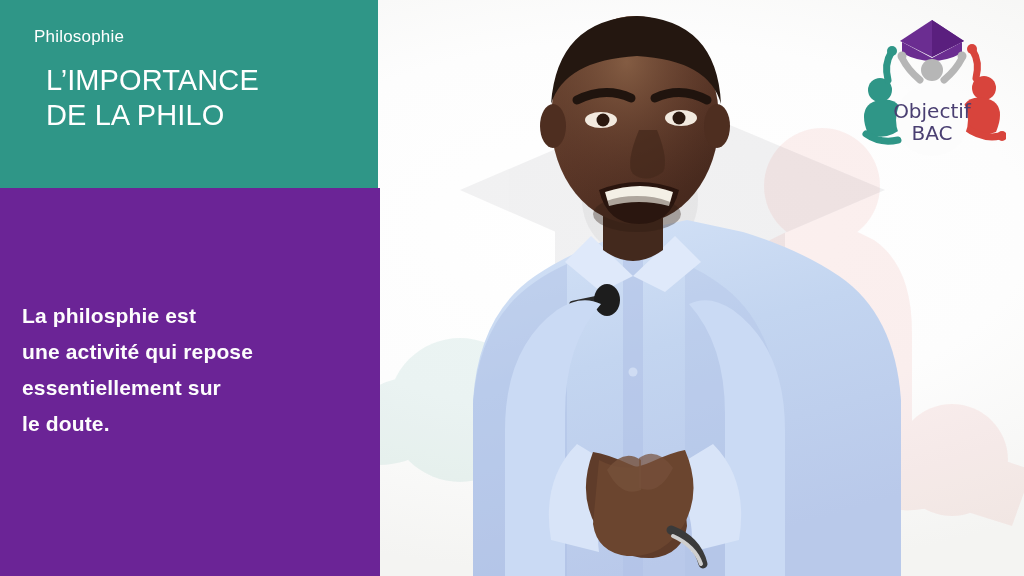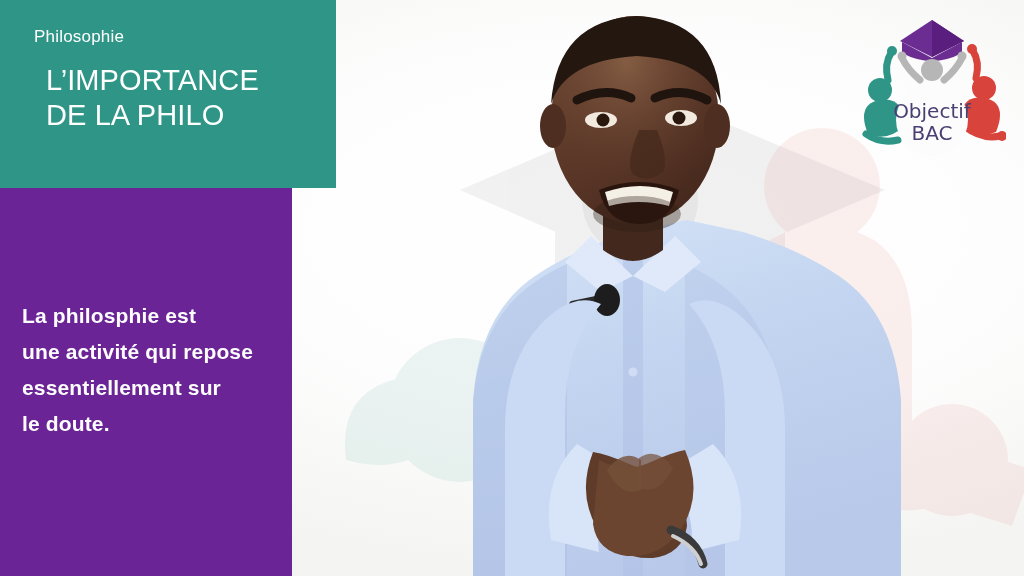--- a/index.html
+++ b/index.html
@@ -41,21 +41,21 @@
     top: 0;
     width: 600px;
     height: 576px;
   }
 
   
   .panel-title {
     position: absolute;
     left: 0;
     top: 0;
-    width: 336px;
+    width: 378px;
     height: 188px;
     background: #2f9687;
     box-sizing: border-box;
     padding: 28px 24px 0 34px;
   }
   .kicker {
     color: #ffffff;
     font-size: 17px;
     font-weight: 400;
     letter-spacing: 0.2px;
@@ -70,21 +70,21 @@
     letter-spacing: 0.1px;
     margin: 12px;
     white-space: pre-line;
   }
 
   
   .panel-body {
     position: absolute;
     left: 0;
     top: 188px;
-    width: 292px;
+    width: 380px;
     height: 388px;
     background: #6b2496;
     box-sizing: border-box;
     padding: 110px 22px 0 22px;
   }
   .body-text {
     color: #fdfdfd;
     font-size: 21px;
     font-weight: 700;
     line-height: 1.72;

